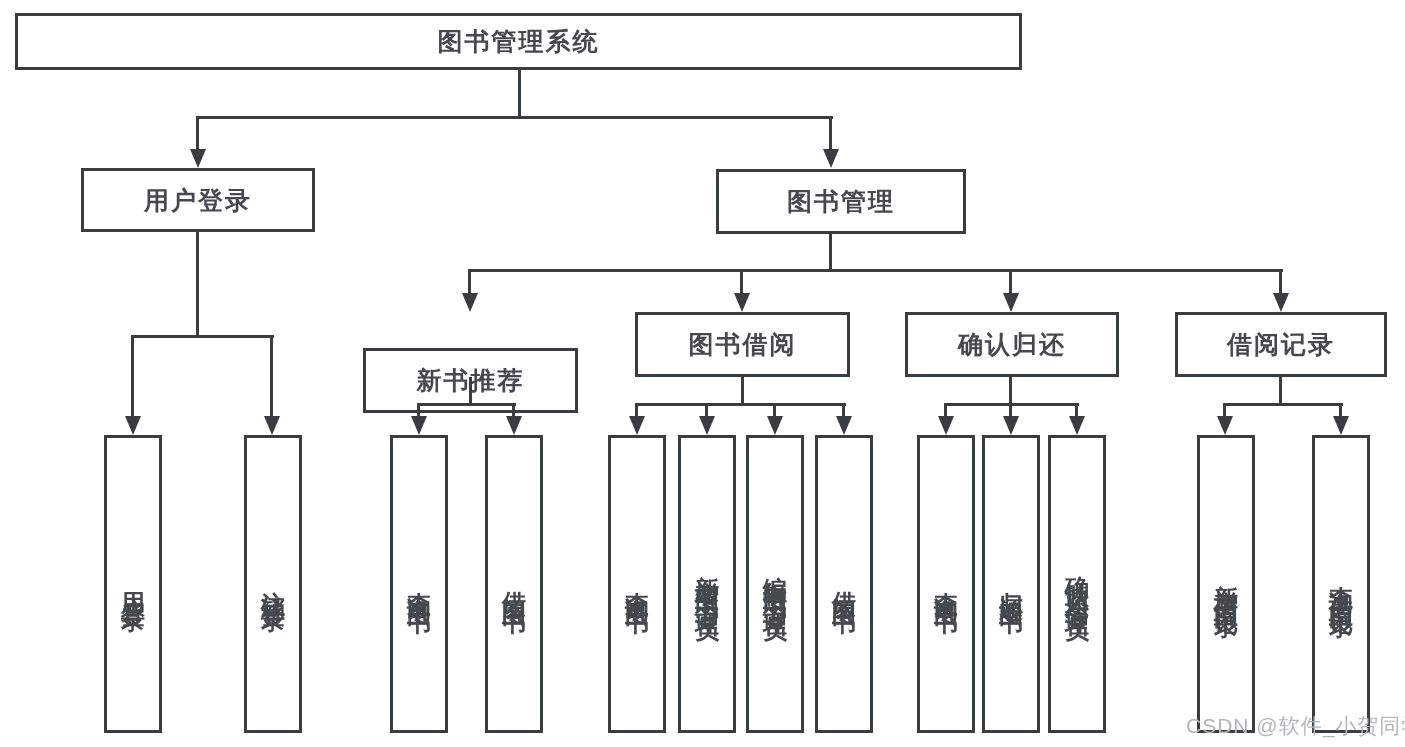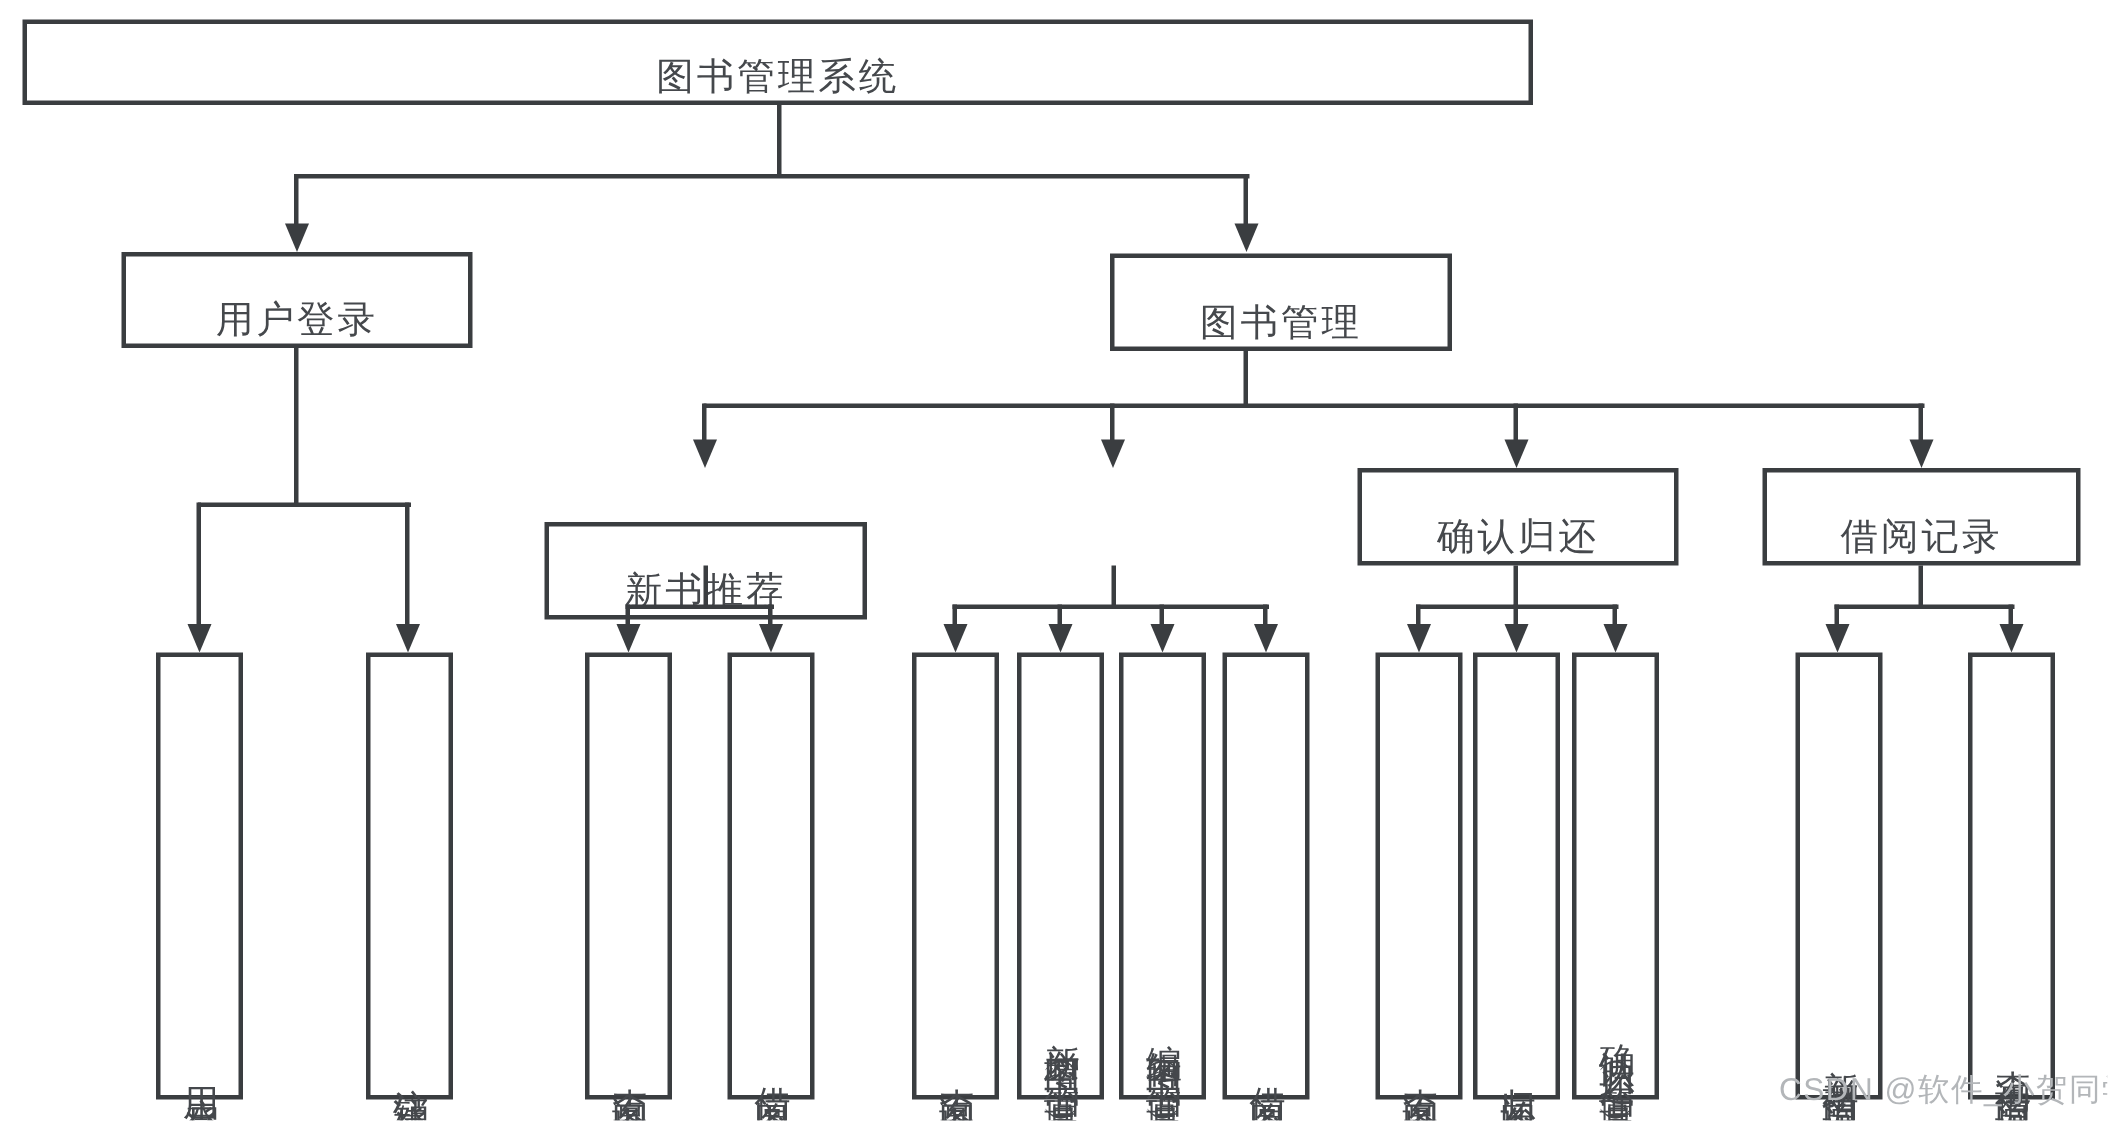--- a/index.html
+++ b/index.html
@@ -10,23 +10,24 @@
     font-family:"Liberation Sans","DejaVu Sans",sans-serif;
     overflow:hidden;
   }
   
   .box{
     position:absolute;
     box-sizing:border-box;
     border:3px solid #3a3d40;
     background:#ffffff;
     display:flex;
-    align-items:flex-end;
+    align-items:center;
     justify-content:center;
     color:#45484c;
+    font-weight:bold;
   }
   .box.h{font-size:25px;letter-spacing:2px;white-space:nowrap;}
   .leaf{top:435px;width:58px;height:298px;}
   .vtext{
     writing-mode:vertical-rl;
     text-orientation:mixed;
     font-size:24px;
     letter-spacing:6px;
     line-height:1;
     color:#45484c;
@@ -43,21 +44,21 @@
     bottom:-17px;
     transform:translateX(-50%);
     width:0;height:0;
     border-left:8px solid transparent;
     border-right:8px solid transparent;
     border-top:19px solid #3a3d40;
   }
   
   #n-root        {left:15px; top:13px; width:1007px;height:57px;}
   #n-user-login  {left:81px; top:168px;width:234px; height:64px;}
-  #n-book-mgmt   {left:740px;top:169px;width:228px; height:65px;}
+  #n-book-mgmt   {left:716px;top:169px;width:250px; height:65px;}
   #n-newbook     {left:363px; top:312px;width:215px;height:65px;margin-top:36px;}
   #n-bookborrow  {left:635px; top:312px;width:215px;height:65px;}
   #n-currentborrow{left:905px;top:312px;width:214px;height:65px;}
   #n-borrowrecords{left:1175px;top:312px;width:212px;height:65px;}
   #la1{left:104px;} #la2{left:244px;}
   #lb1{left:390px;} #lb2{left:485px;}
   #lc1{left:608px;} #lc2{left:678px;} #lc3{left:746px;} #lc4{left:815px;}
   #ld1{left:917px;} #ld2{left:982px;} #ld3{left:1048px;}
   #le1{left:1197px;} #le2{left:1312px;}
   
@@ -141,20 +142,23 @@
   <div class="vline" id="v-bmgmt"></div>
   <div class="hline" id="h-l3"></div>
   <div class="arr" id="ar-l31"></div>
   <div class="arr" id="ar-l32"></div>
   <div class="arr" id="ar-l33"></div>
   <div class="arr" id="ar-l34"></div>
 
   <div class="box h" id="n-newbook">
     <span>新书推荐</span>
   </div>
+  <div class="box h" id="n-bookborrow">
+    <span>图书借阅</span>
+  </div>
   <div class="box h" id="n-currentborrow">
     <span>确认归还</span>
   </div>
   <div class="box h" id="n-borrowrecords">
     <span>借阅记录</span>
   </div>
 
   <div class="vline" id="v-b"></div>
   <div class="hline" id="h-b"></div>
   <div class="arr" id="ar-b1"></div>

